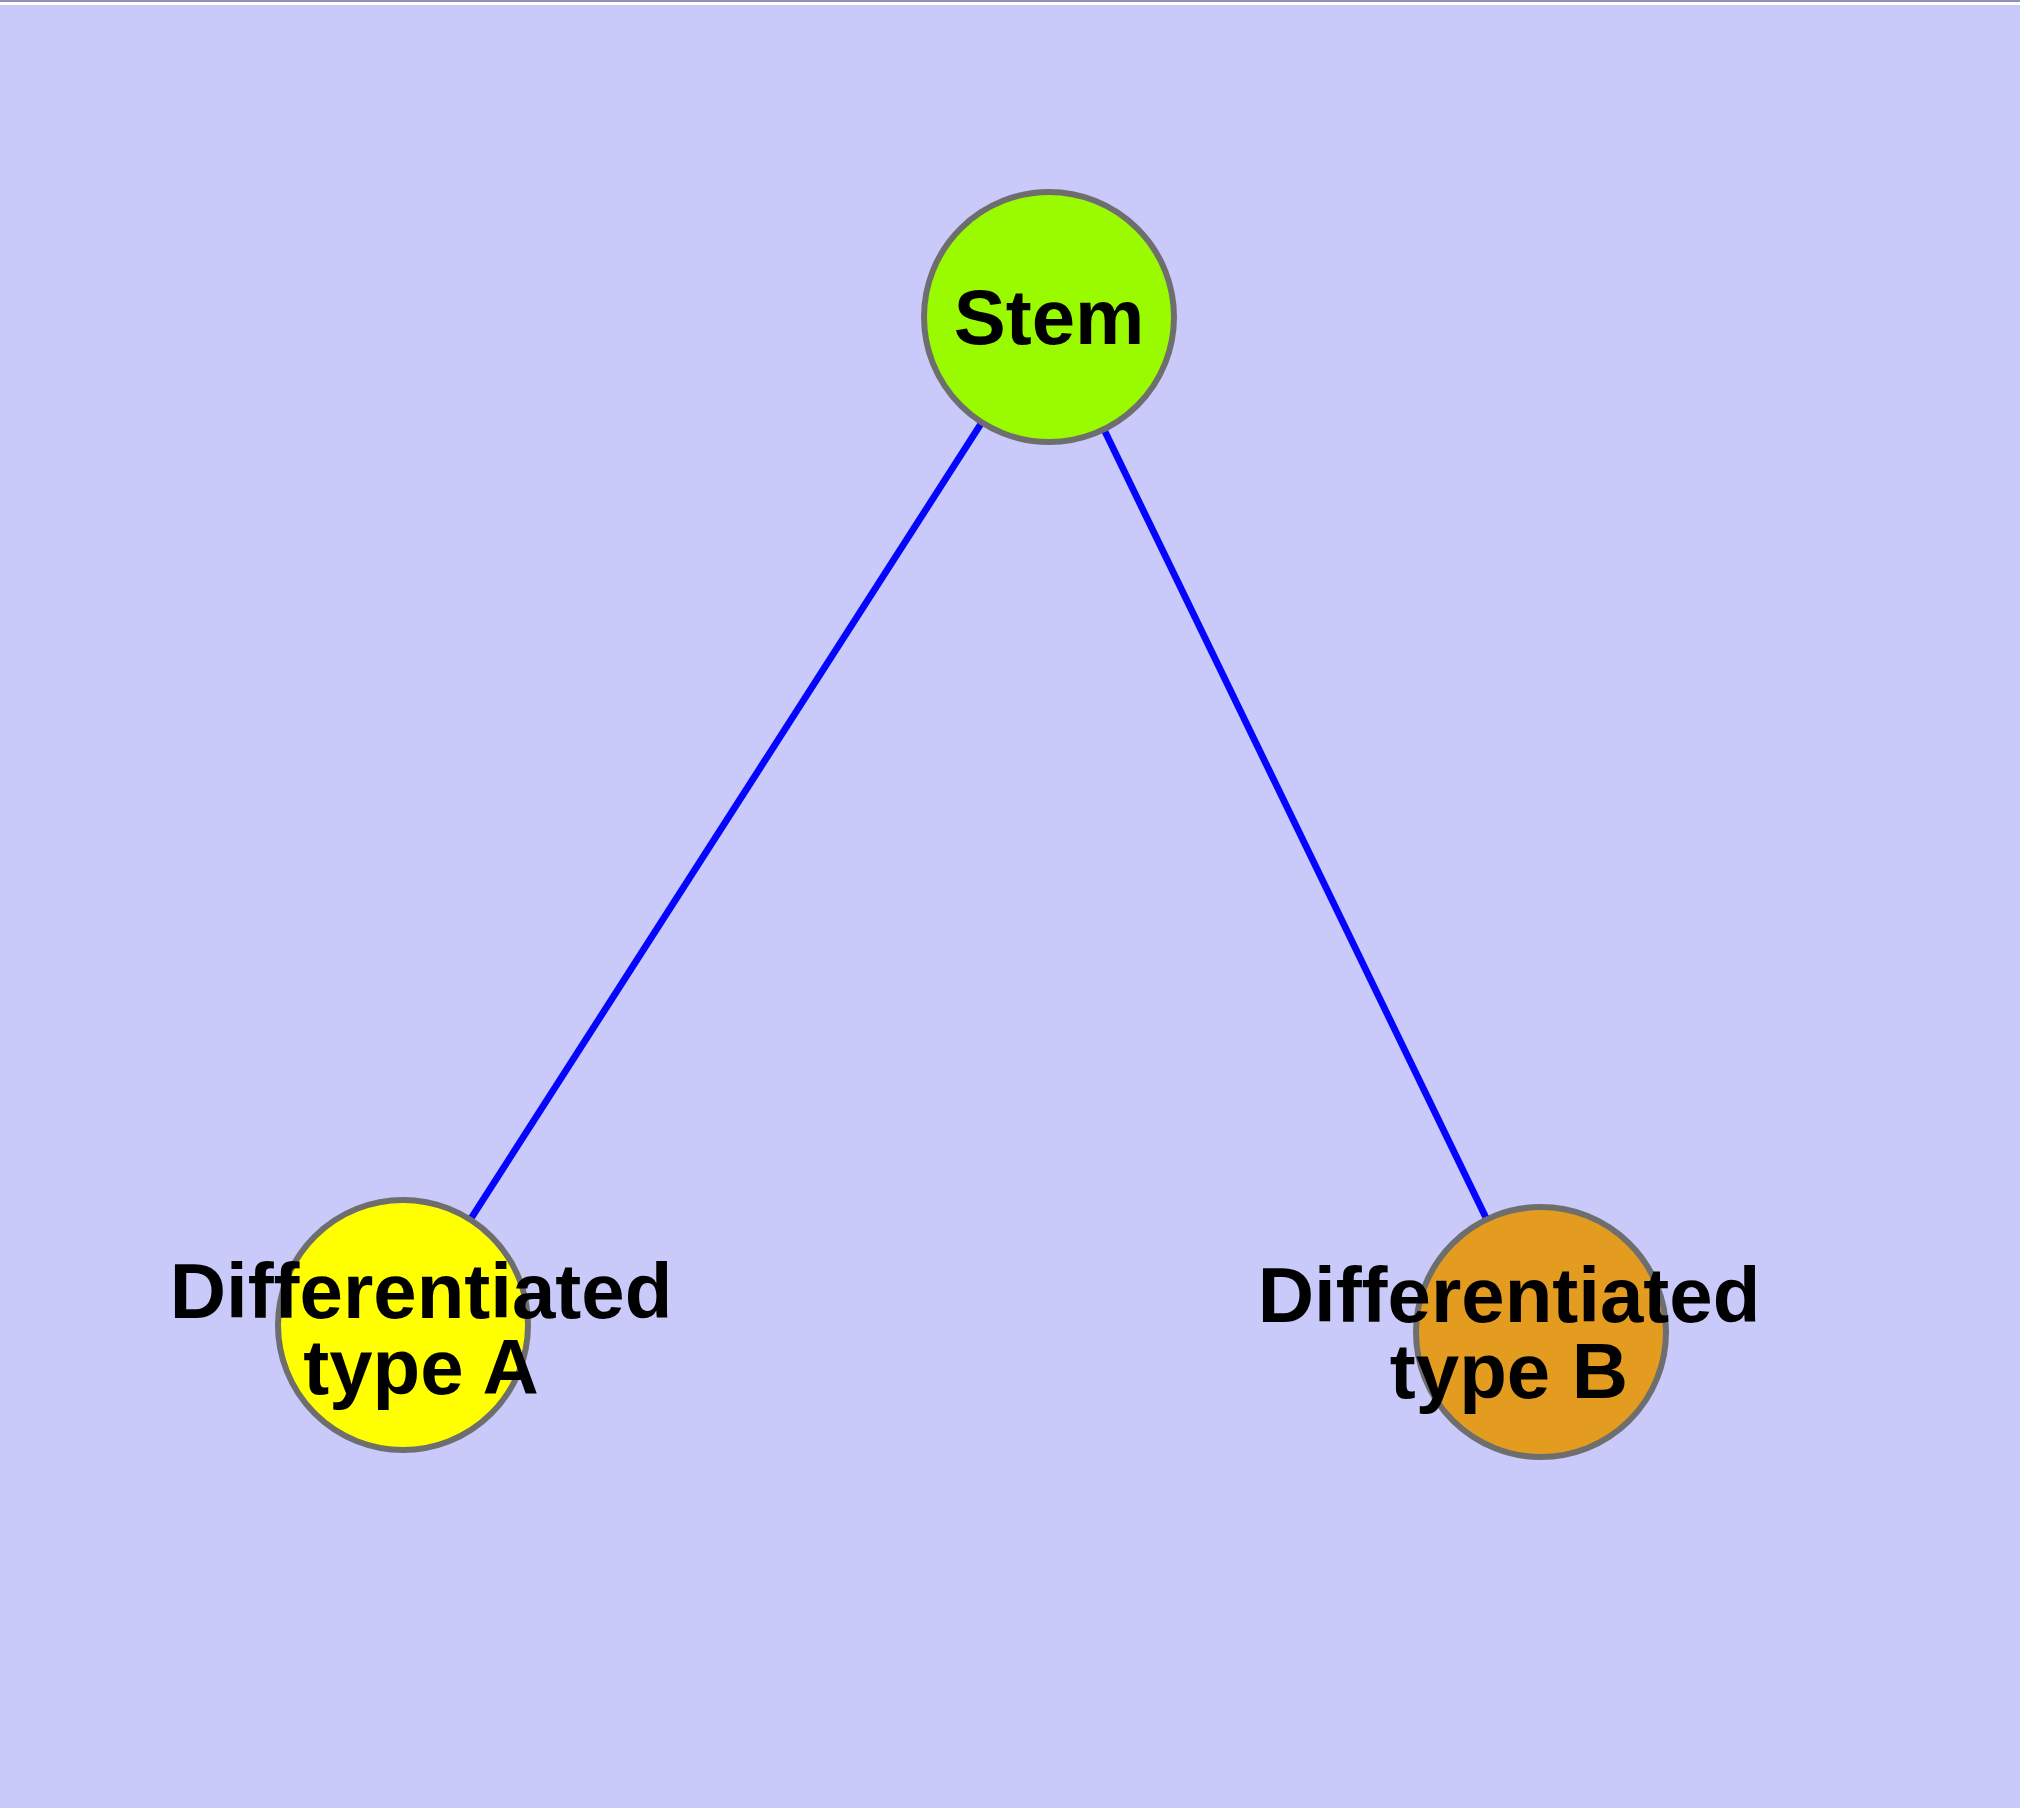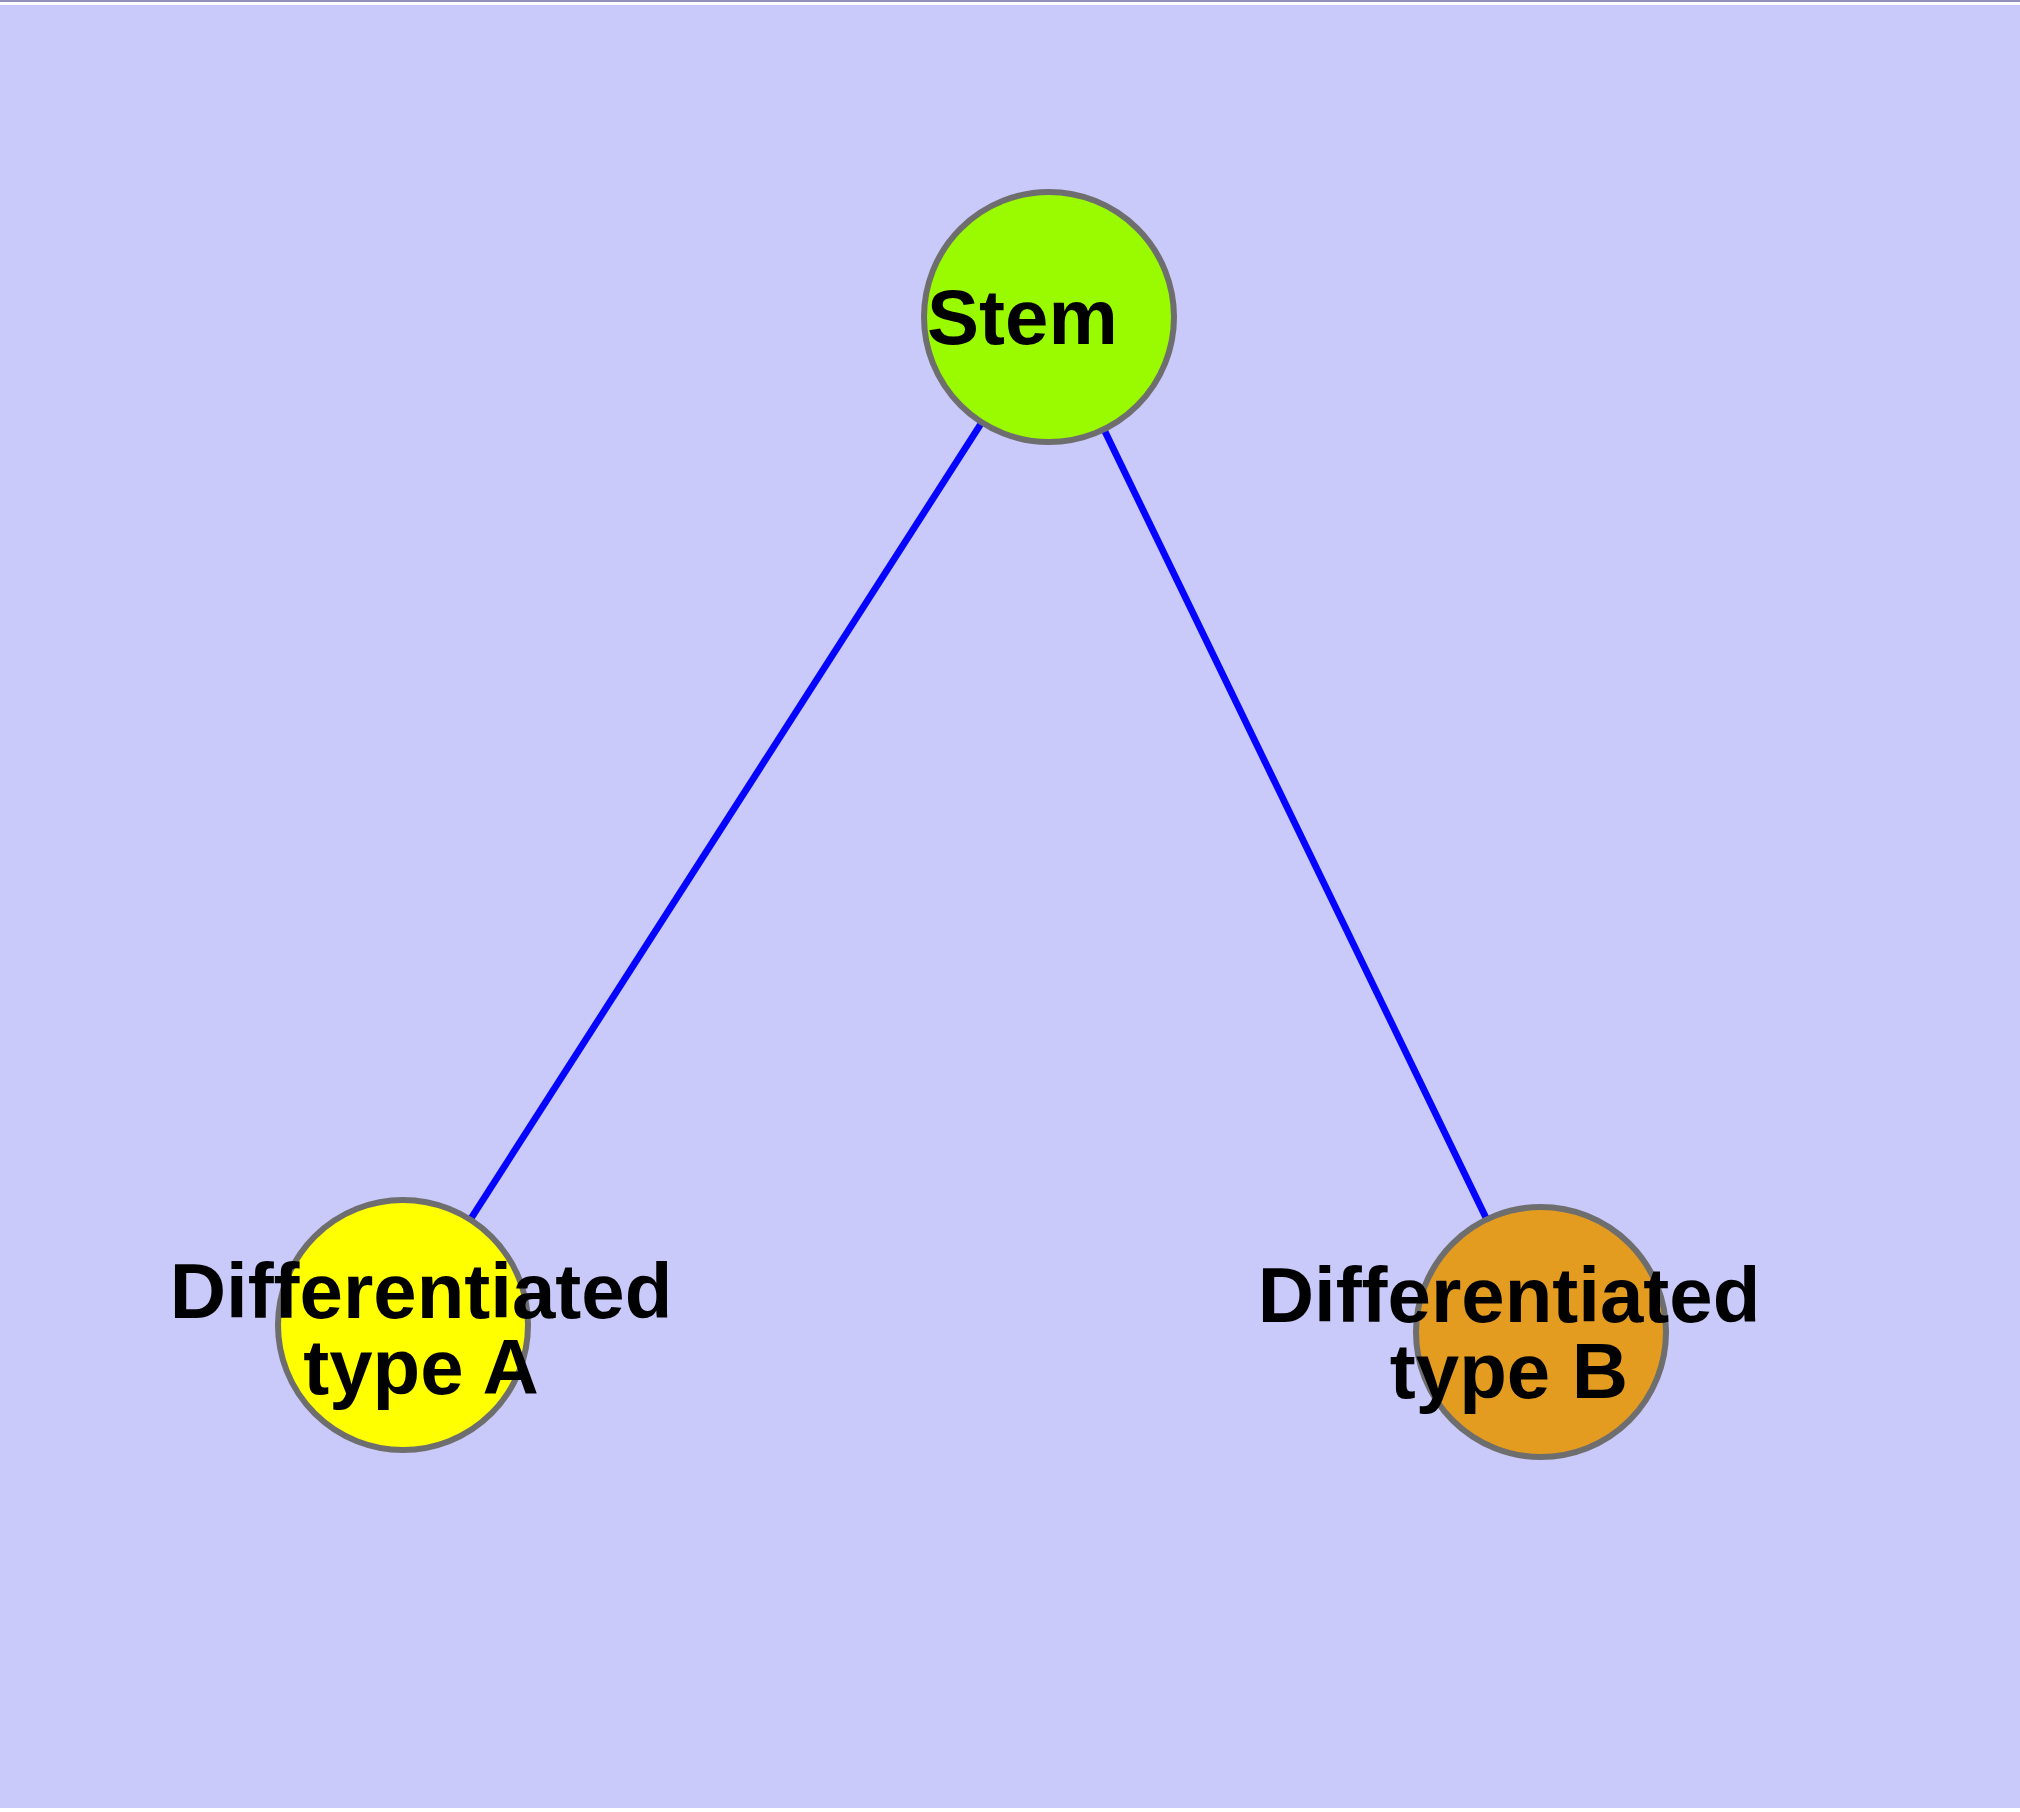--- a/index.html
+++ b/index.html
@@ -24,21 +24,21 @@
   svg.edges {
     position: absolute; left: 0; top: 0; z-index: 1;
   }
   .edge { stroke-width: 8px; stroke-linecap: butt; }
   .node {
     position: absolute;
     width: 256px; height: 256px;
     box-sizing: border-box;
     border: 6px solid #6e6e6e;
     border-radius: 50%;
-    display: flex; align-items: center; 
+    display: flex; align-items: center; justify-content: center;
     z-index: 2;
   }
   .node-stem   { left: 921px; top: 189px; }
   .node-type-a { left: 275px;  top: 1197px; }
   .node-type-b { left: 1413px; top: 1204px; }
   .nlabel, .flabel {
     font-weight: bold;
     font-size: 78px;
     line-height: 76px;
     white-space: pre-line;

